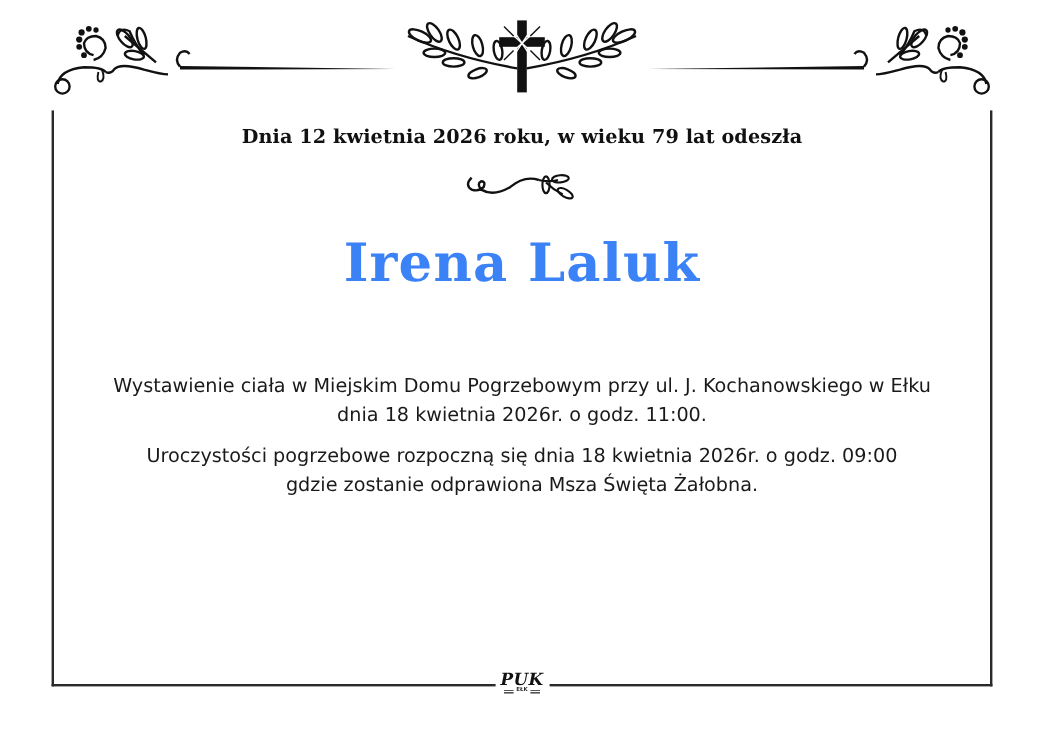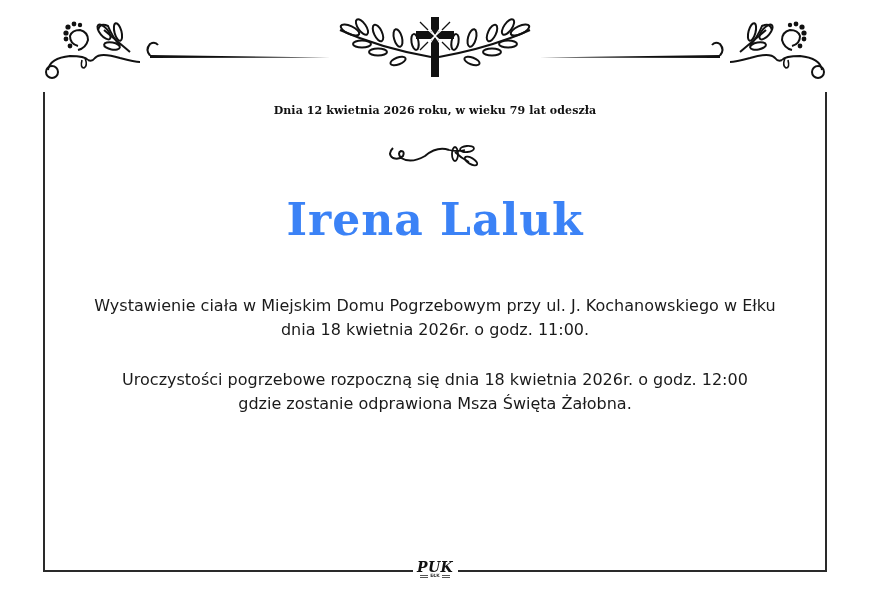--- a/index.html
+++ b/index.html
@@ -55,21 +55,21 @@
       height: 95px;
     }
     .intro {
       position: absolute;
       top: 104px;
       left: 0;
       width: 870px;
       text-align: center;
       font-family: "DejaVu Serif", serif;
       font-weight: bold;
-      font-size: 11px;
+      font-size: 16px;
       letter-spacing: 0.1px;
     }
     .divider {
       position: absolute;
       left: 385px;
       top: 138px;
       width: 100px;
       height: 34px;
     }
     .name {
@@ -87,21 +87,21 @@
     .body-text {
       position: absolute;
       left: 0;
       width: 870px;
       text-align: center;
       font-family: "DejaVu Sans", sans-serif;
       font-size: 16px;
       line-height: 24px;
       color: #1a1a1a;
     }
-    .p1 { top: 294px; }
+    .p1 { top: 310px; }
     .p2 { top: 368px; }
     .p3 { top: 486px; }
     .body-text .line { display: block; white-space: nowrap; }
     .footer-logo {
       position: absolute;
       left: 415px;
       top: 562px;
       width: 40px;
       height: 22px;
       text-align: center;
@@ -242,21 +242,21 @@
 </svg>
 
 <div class="name">Irena Laluk</div>
 
 <div class="body-text p1">
   <span class="line">Wystawienie ciała w Miejskim Domu Pogrzebowym przy ul. J. Kochanowskiego w Ełku</span>
   <span class="line">dnia 18 kwietnia 2026r. o godz. 11:00.</span>
 </div>
 
 <div class="body-text p2">
-  <span class="line">Uroczystości pogrzebowe rozpoczną się dnia 18 kwietnia 2026r. o godz. 12:00</span>
+  <span class="line">Uroczystości pogrzebowe rozpoczną się dnia 18 kwietnia 2026r. o godz. 09:00</span>
   <span class="line">gdzie zostanie odprawiona Msza Święta Żałobna.</span>
 </div>
 
 <div class="body-text p3">
 </div>
 
 <div class="footer-logo">
   <span class="logo-main">PUK</span>
   <span class="logo-sub">
     <span class="logo-bar"></span>

